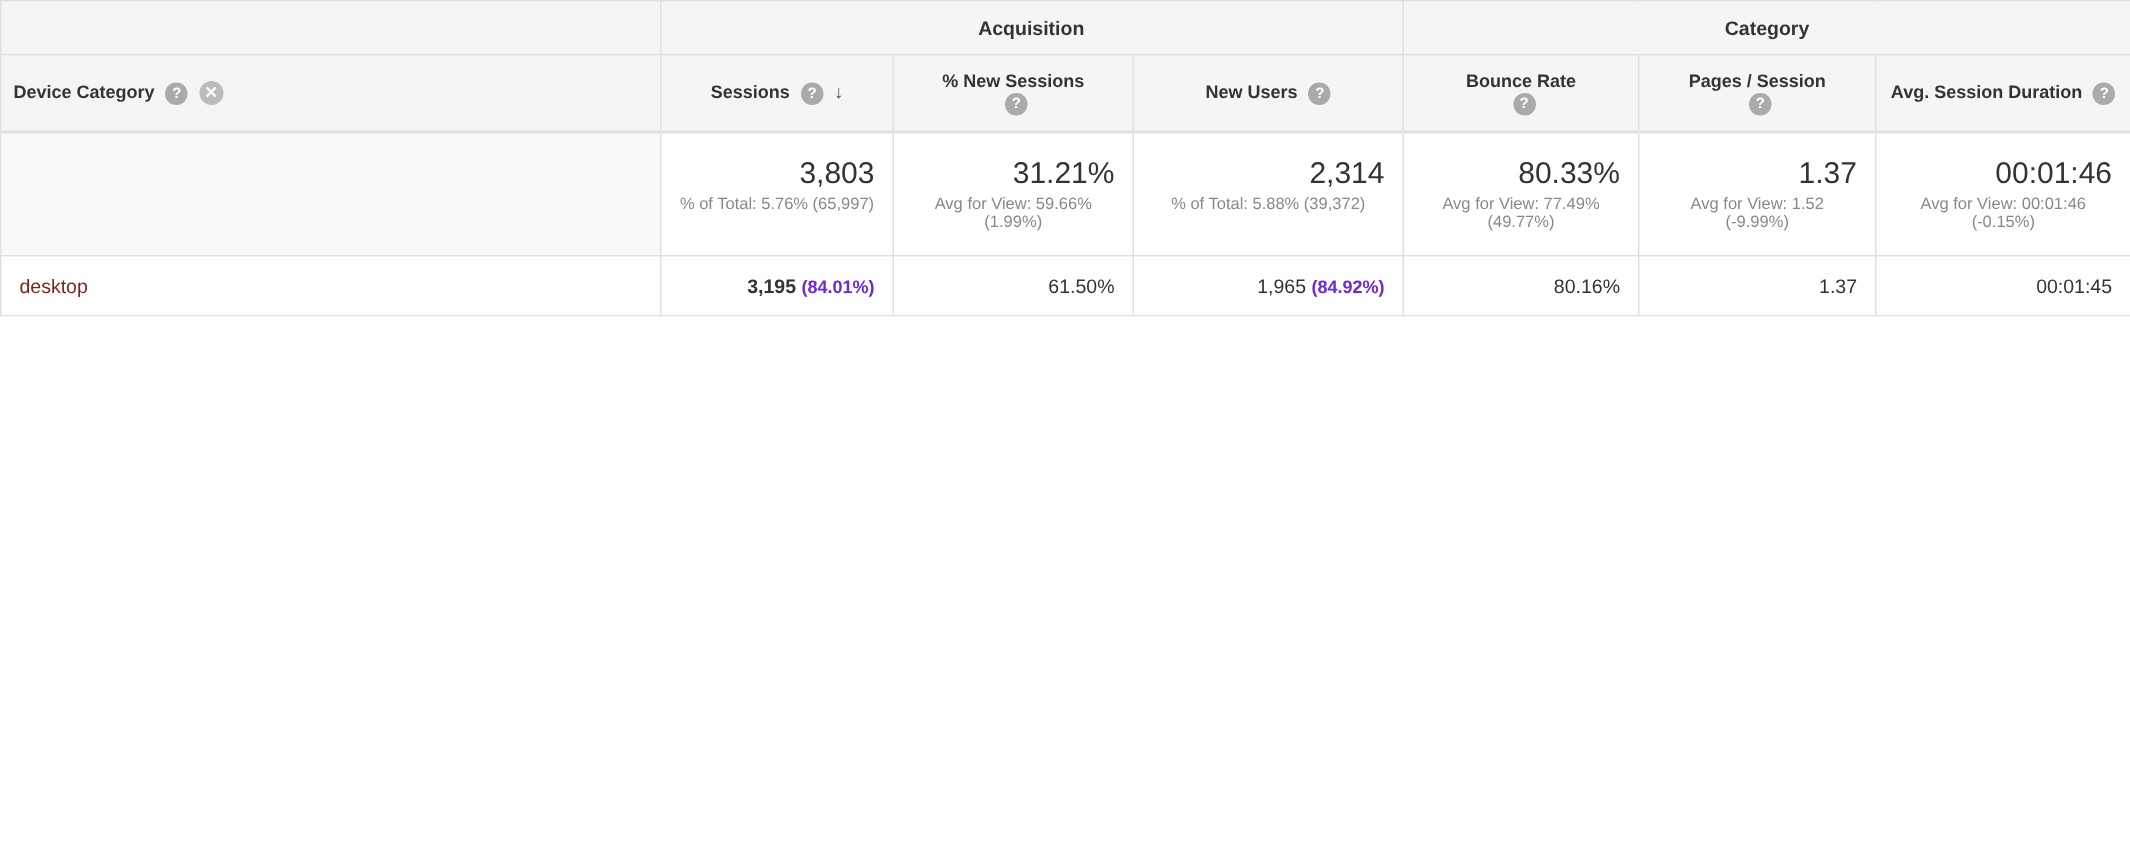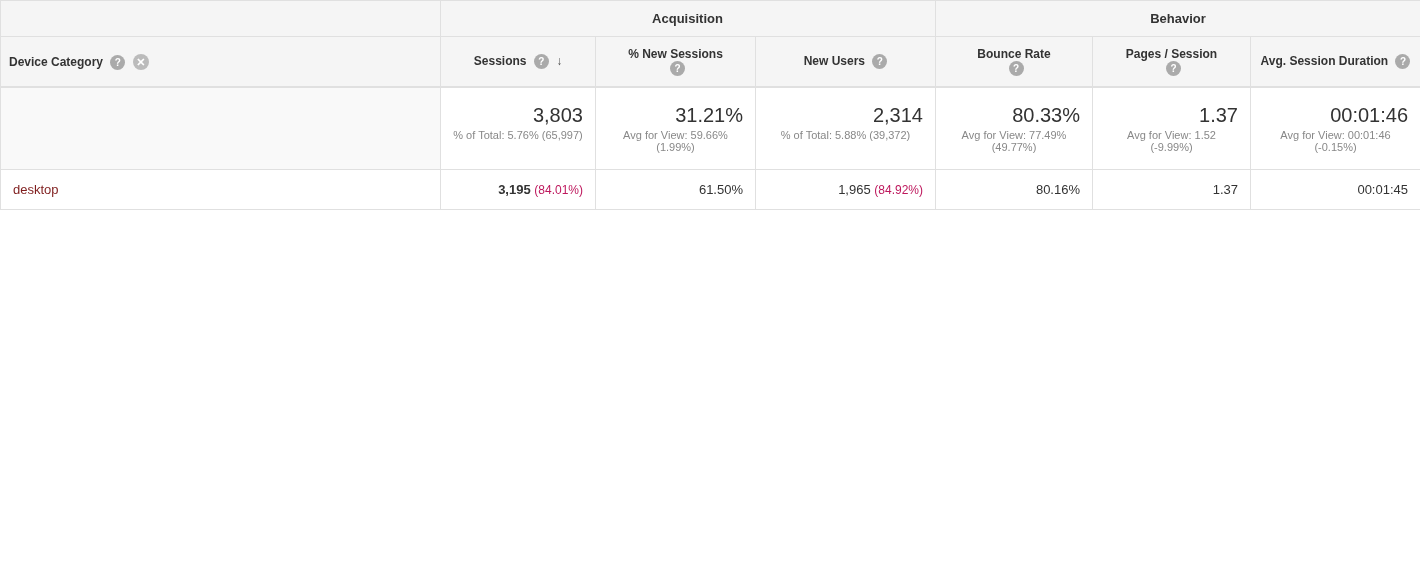--- a/index.html
+++ b/index.html
@@ -132,22 +132,22 @@
     .data-row td.device-name {
       text-align: left;
       font-size: 13px;
       color: #7f1d1d;
     }
     .data-row td.number-cell {
       text-align: right;
       font-size: 13px;
     }
     .percent-muted {
-      color: #be185d;
-      font-weight: normal;
+      color: #6d28d9;
+      font-weight: bold;
       font-size: 12px;
       text-align: center;
     }
     .bold-num {
       font-weight: bold;
     }
 
     th.acq-span {
       border-right: 1px solid #bbb;
       padding-left: 11px;
@@ -167,21 +167,21 @@
     <col class="col-avg-session">
   </colgroup>
 
   <thead>
     <tr class="group-header">
       <th class="empty"></th>
       <th colspan="3" class="acquisition acq-span">
         <span>Acquisition</span>
       </th>
       <th colspan="3" class="behavior">
-        <span>Behavior</span>
+        <span>Category</span>
       </th>
     </tr>
 
     <tr class="col-header">
       <th class="device-col">
         <span>Device Category</span>
         <span class="help-icon">?</span>
         <span class="close-icon">✕</span>
       </th>
       <th>

